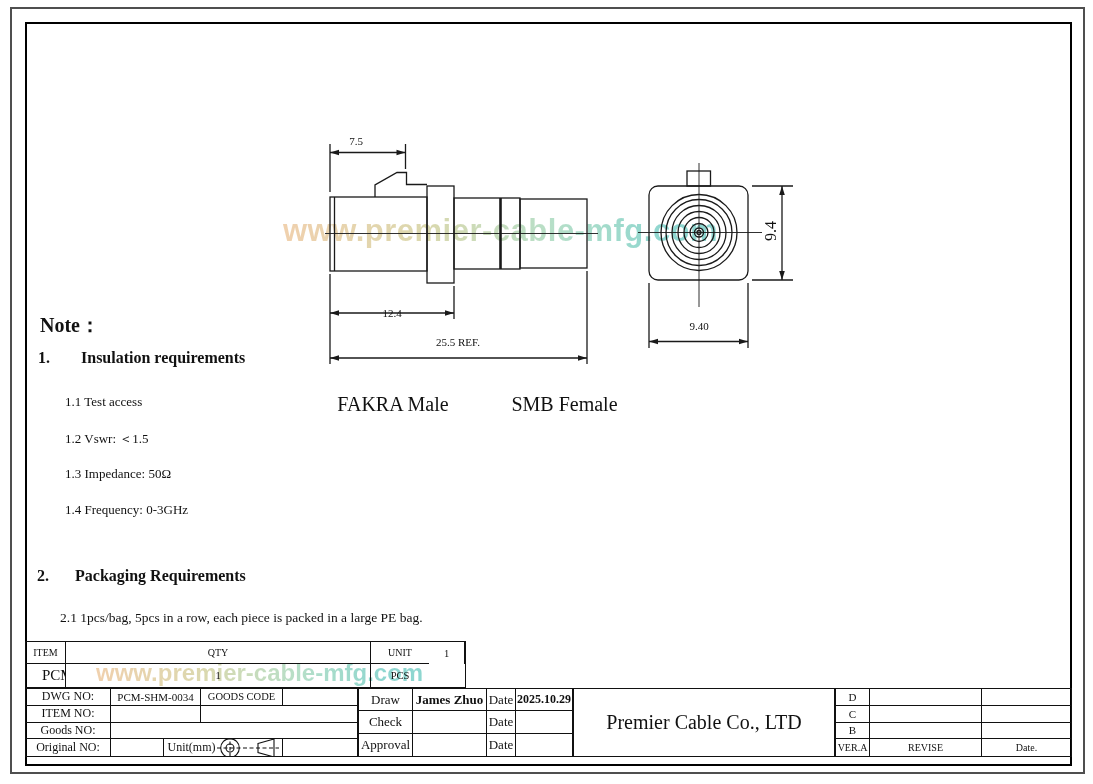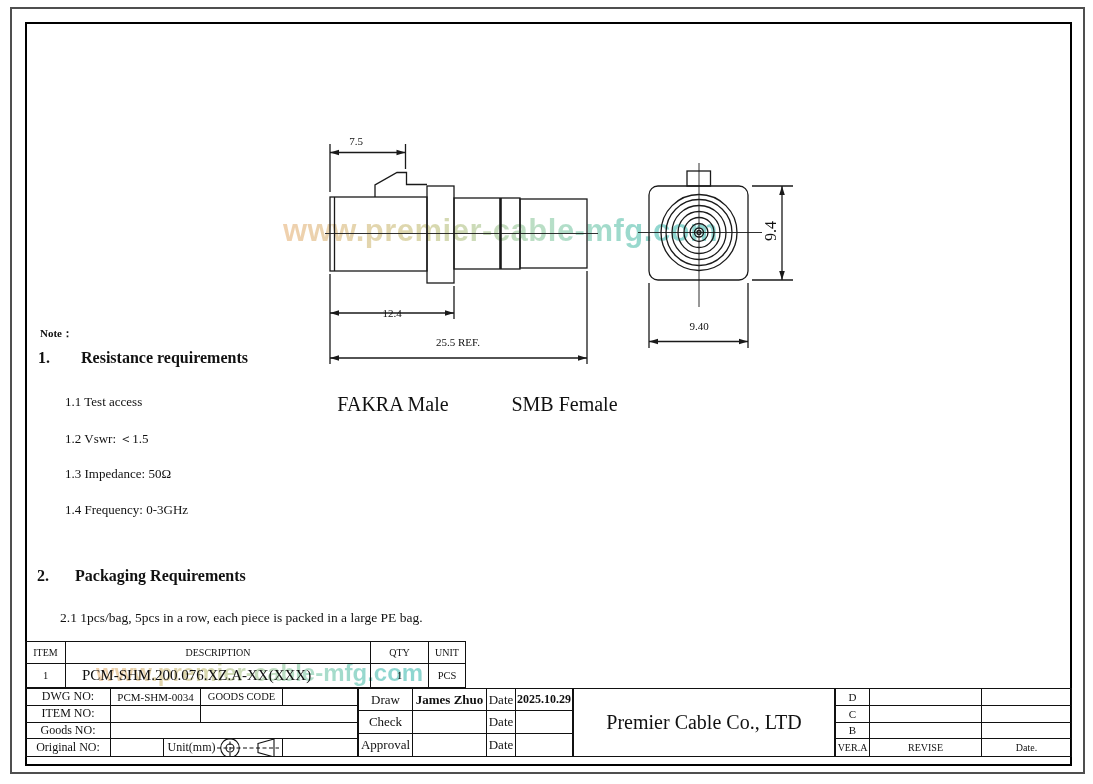--- a/index.html
+++ b/index.html
@@ -25,21 +25,21 @@
   svg.draw { position:absolute; left:0; top:0; z-index:2; }
   svg.draw line, svg.draw rect, svg.draw path, svg.draw circle
     { stroke:#1a1a1a; stroke-width:1.3; fill:none; }
   svg.draw .cl { stroke-width:.9; }
   svg.draw polygon { fill:#1a1a1a; stroke:none; }
   svg.draw .thick { stroke-width:2.6; }
 
   .dim { position:absolute; z-index:3; font-size:11px; text-align:center; }
   .view-label { position:absolute; z-index:3; font-size:20px; text-align:center; white-space:nowrap; }
 
-  .note-head { position:absolute; left:40px; top:326px; font-size:11px; font-weight:bold; z-index:3; }
+  .note-head { position:absolute; left:40px; top:312px; font-size:20px; font-weight:bold; z-index:3; }
   .sec { position:absolute; z-index:3; display:flex; font-weight:bold; font-size:16px; }
   .sec-1 { left:38px; top:349px; gap:31px; }
   .sec-2 { left:37px; top:567px; gap:26px; }
   .n-item { position:absolute; left:65px; z-index:3; font-size:13px; white-space:nowrap; }
   .n-item2 { position:absolute; left:60px; top:610px; z-index:3; font-size:13.5px; white-space:nowrap; }
 
   
   .tbl { position:absolute; z-index:4; display:grid; border:1.5px solid #111; background:transparent; }
   .tbl > div { display:flex; align-items:center; justify-content:center; overflow:hidden; white-space:nowrap; }
   .br { border-right:1.4px solid #111; }
@@ -147,36 +147,35 @@
   <div class="dim" style="left:751px; top:222px; width:40px; font-size:16px; transform:rotate(-90deg);">9.4</div>
   <div class="dim" style="left:659px; top:320px; width:80px;">9.40</div>
 
   <div class="view-label" style="left:328px; top:393px; width:130px;">FAKRA Male</div>
   <div class="view-label" style="left:502px; top:393px; width:125px;">SMB Female</div>
 
   <div class="note-head">Note：</div>
 
   <div class="sec sec-1">
     <span>1.</span>
-    <span>Resistance requirements</span>
+    <span>Insulation requirements</span>
   </div>
   <div class="n-item" style="top:394px;">1.1 Test access</div>
   <div class="n-item" style="top:430px;">1.2 Vswr: ＜1.5</div>
   <div class="n-item" style="top:466px;">1.3 Impedance: 50Ω</div>
   <div class="n-item" style="top:502px;">1.4 Frequency: 0-3GHz</div>
 
   <div class="sec sec-2">
     <span>2.</span>
     <span>Packaging Requirements</span>
   </div>
   <div class="n-item2">2.1 1pcs/bag, 5pcs in a row, each piece is packed in a large PE bag.</div>
 
   <div class="tbl parts">
     <div class="hdr br bb">ITEM</div>
-    <div class="hdr br bb">DESCRIPTION</div>
     <div class="hdr br bb">QTY</div>
     <div class="hdr bb">UNIT</div>
     <div class="sm br">1</div>
     <div class="desc br">PCM-SHM.200.076.XZ.A-XX(XXX)</div>
     <div class="sm br">1</div>
     <div class="sm">PCS</div>
   </div>
 
   <div class="tbl tb-left">
     <div class="lab br bb">DWG NO:</div>

